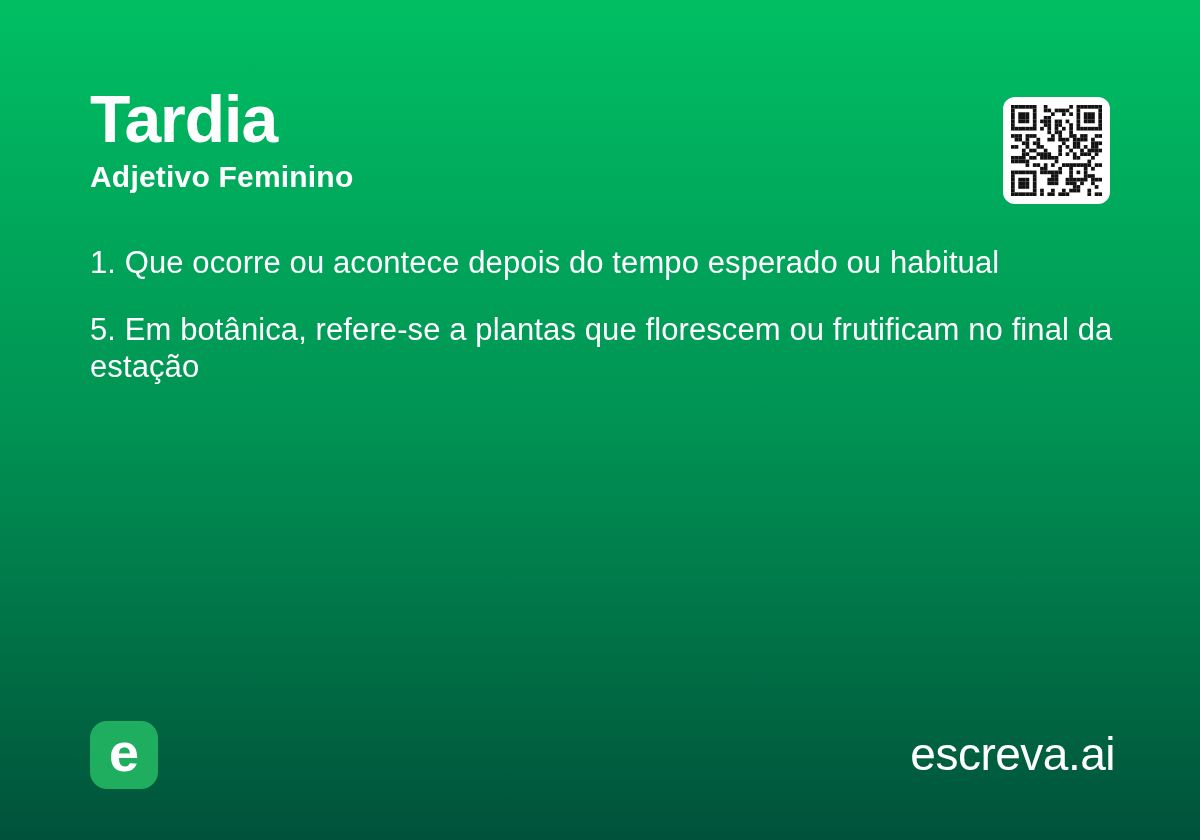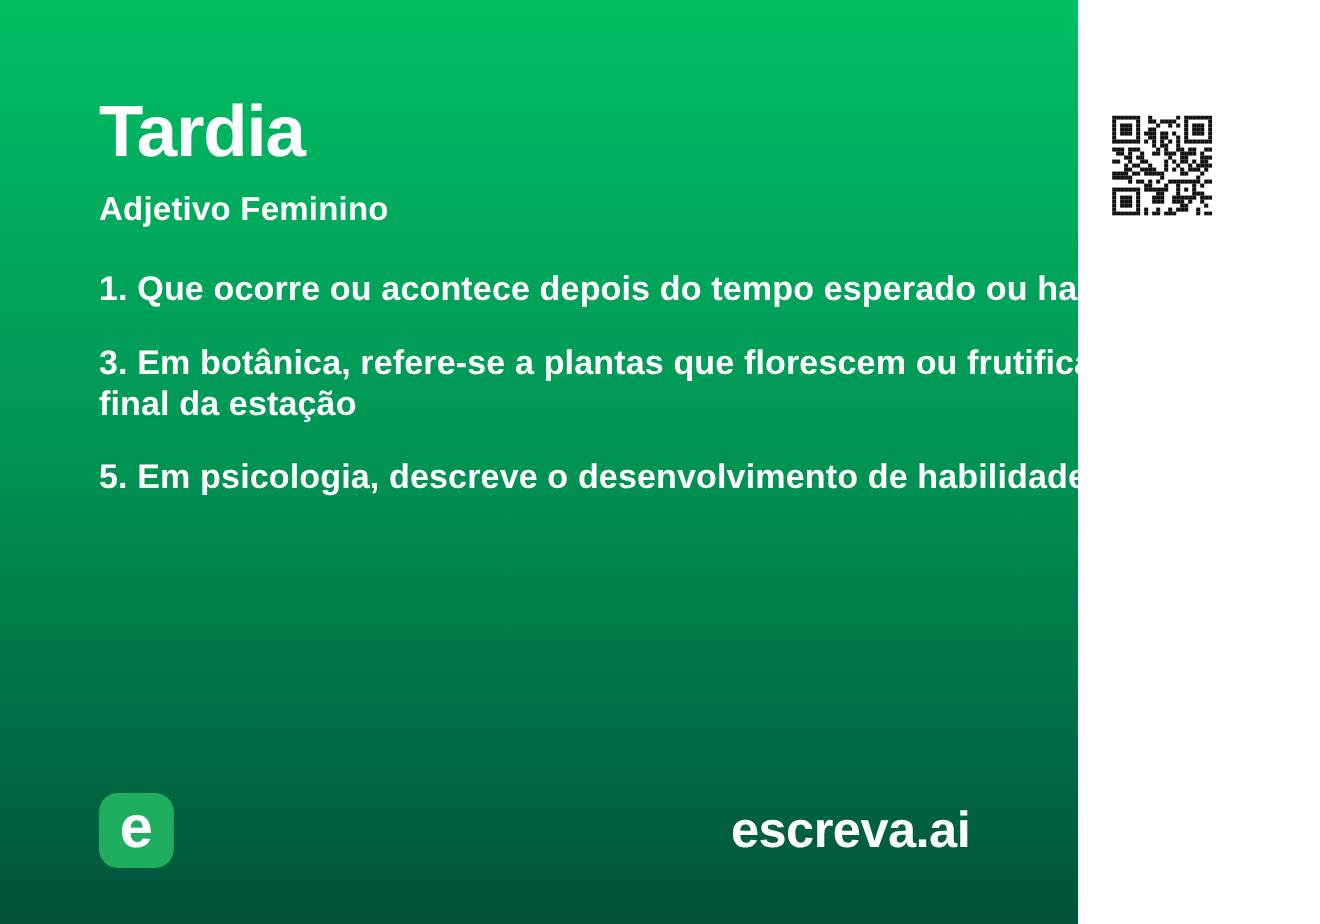--- a/index.html
+++ b/index.html
@@ -3,38 +3,38 @@
 <meta charset="utf-8">
 <style>
   * { margin: 0; padding: 0; box-sizing: border-box; }
   html, body { width: 1200px; height: 840px; overflow: hidden; }
   body {
     font-family: "Liberation Sans", "DejaVu Sans", sans-serif;
     color: #ffffff;
   }
   .card {
     position: relative;
-    width: 980px;
+    width: 1200px;
     height: 840px;
     background: linear-gradient(180deg, #00bf63 0%, #009153 52%, #00523a 100%);
   }
   .title-block {
     position: absolute;
     left: 90px;
     top: 86px;
   }
   .word-title {
     font-size: 66px;
     font-weight: 800;
     letter-spacing: -1px;
     line-height: 1;
     color: #ffffff;
   }
   .word-subtitle {
-    margin-top: 22px;
+    margin-top: 8px;
     font-size: 30px;
     font-weight: 600;
     letter-spacing: 0.2px;
     color: #ffffff;
   }
   .qr-box {
     position: absolute;
     left: 1003px;
     top: 97px;
     width: 107px;
@@ -46,21 +46,21 @@
   .qr-box svg { display: block; width: 91px; height: 91px; }
   .qr-box svg rect { fill: #121212; }
   .definitions {
     position: absolute;
     left: 90px;
     top: 244px;
     width: 1030px;
   }
   .definitions p {
     font-size: 31px;
-    font-weight: 700;
+    font-weight: 400;
     line-height: 37px;
     letter-spacing: 0.1px;
     margin: 0 0 30px 0;
     color: #ffffff;
   }
   .logo-badge {
     position: absolute;
     left: 90px;
     top: 721px;
     width: 68px;
@@ -73,24 +73,24 @@
   }
   .logo-badge span {
     font-size: 54px;
     font-weight: 800;
     color: #ffffff;
     line-height: 1;
     transform: translateY(-3px);
   }
   .brand-name {
     position: absolute;
-    right: 98px;
+    right: 85px;
     top: 731px;
     font-size: 46px;
-    font-weight: 700;
+    font-weight: 400;
     letter-spacing: -0.5px;
     line-height: 1;
     color: #ffffff;
   }
 </style>
 </head>
 <body>
 
 <div class="card">
 
@@ -401,22 +401,21 @@
         <rect x="50.96" y="87.36" width="3.70" height="3.70"></rect>
         <rect x="54.60" y="87.36" width="3.70" height="3.70"></rect>
         <rect x="76.44" y="87.36" width="3.70" height="3.70"></rect>
         <rect x="83.72" y="87.36" width="3.70" height="3.70"></rect>
         <rect x="87.36" y="87.36" width="3.70" height="3.70"></rect>
       </svg>
   </div>
 
   <main class="definitions">
     <p>1. Que ocorre ou acontece depois do tempo esperado ou habitual</p>
-    <p>3. Em botânica, refere-se a plantas que florescem ou frutificam no final da estação</p>
-    <p>5. Em psicologia, descreve o desenvolvimento de habilidade…</p>
+    <p>5. Em botânica, refere-se a plantas que florescem ou frutificam no final da estação</p>
   </main>
 
   <footer>
     <div class="logo-badge">
       <span>e</span>
     </div>
     <div class="brand-name">escreva.ai</div>
   </footer>
 
 </div>

